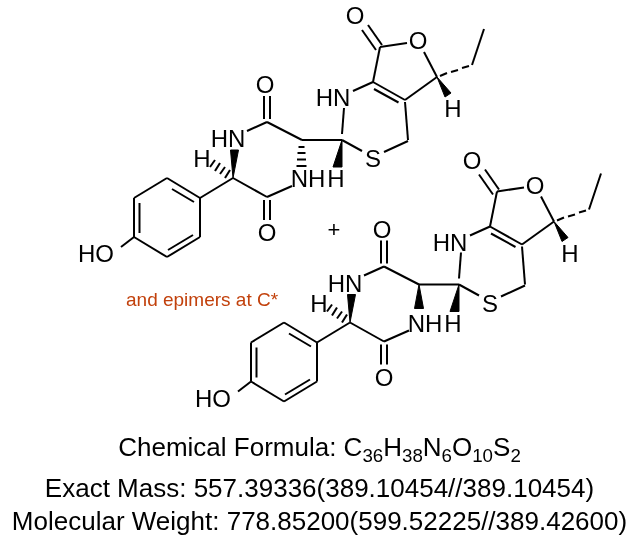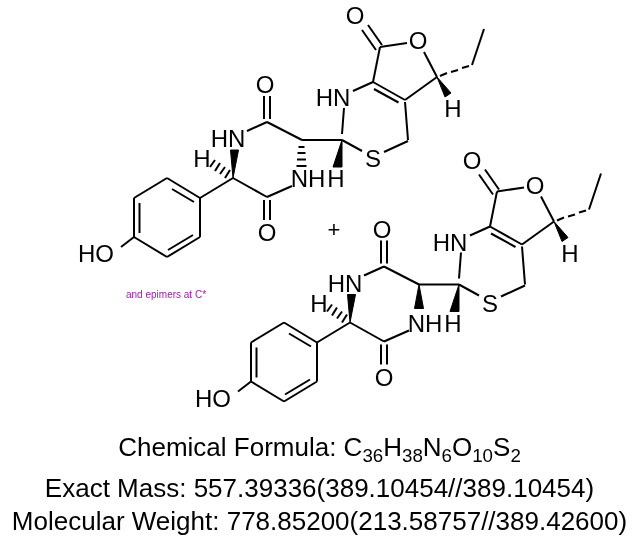--- a/index.html
+++ b/index.html
@@ -10,21 +10,21 @@
     font-family:"Liberation Sans", sans-serif;
     overflow:hidden;
   }
   .mol-svg{position:absolute;left:0;top:0;width:639px;height:539px;}
   .mol-svg line{stroke:#000;stroke-width:2;}
   .mol-svg polygon{fill:#000;stroke:#000;stroke-width:1;stroke-linejoin:round;}
   .mol-svg text{fill:#000;font-family:"Liberation Sans", sans-serif;font-size:24px;text-anchor:middle;}
   .mol-svg text.plus{font-size:22px;}
   .epimers-note{
     position:absolute;left:126px;top:289px;
-    font-size:10px;color:#a21caf;white-space:nowrap;
+    font-size:19px;color:#c2410c;white-space:nowrap;
   }
   .caption{
     position:absolute;left:0;top:431px;width:639px;
     text-align:center;color:#000;
     font-size:26px;line-height:33px;white-space:nowrap;
   }
   .caption sub{font-size:0.72em;}
 </style>
 </head>
 <body>
@@ -151,15 +151,15 @@
         <text x="267" y="241">O</text>
         <text x="96" y="262">HO</text>
         <text x="453" y="117">H</text>
       </g>
       <text x="334" y="237" class="plus">+</text>
     </svg>
   <div class="epimers-note">and epimers at C*</div>
   <div class="caption" id="caption">
       <div>Chemical Formula: C<sub>36</sub>H<sub>38</sub>N<sub>6</sub>O<sub>10</sub>S<sub>2</sub></div>
       <div>Exact Mass: 557.39336(389.10454//389.10454)</div>
-      <div>Molecular Weight: 778.85200(213.58757//389.42600)</div>
+      <div>Molecular Weight: 778.85200(599.52225//389.42600)</div>
     </div>
 </div>
 
 </body></html>

